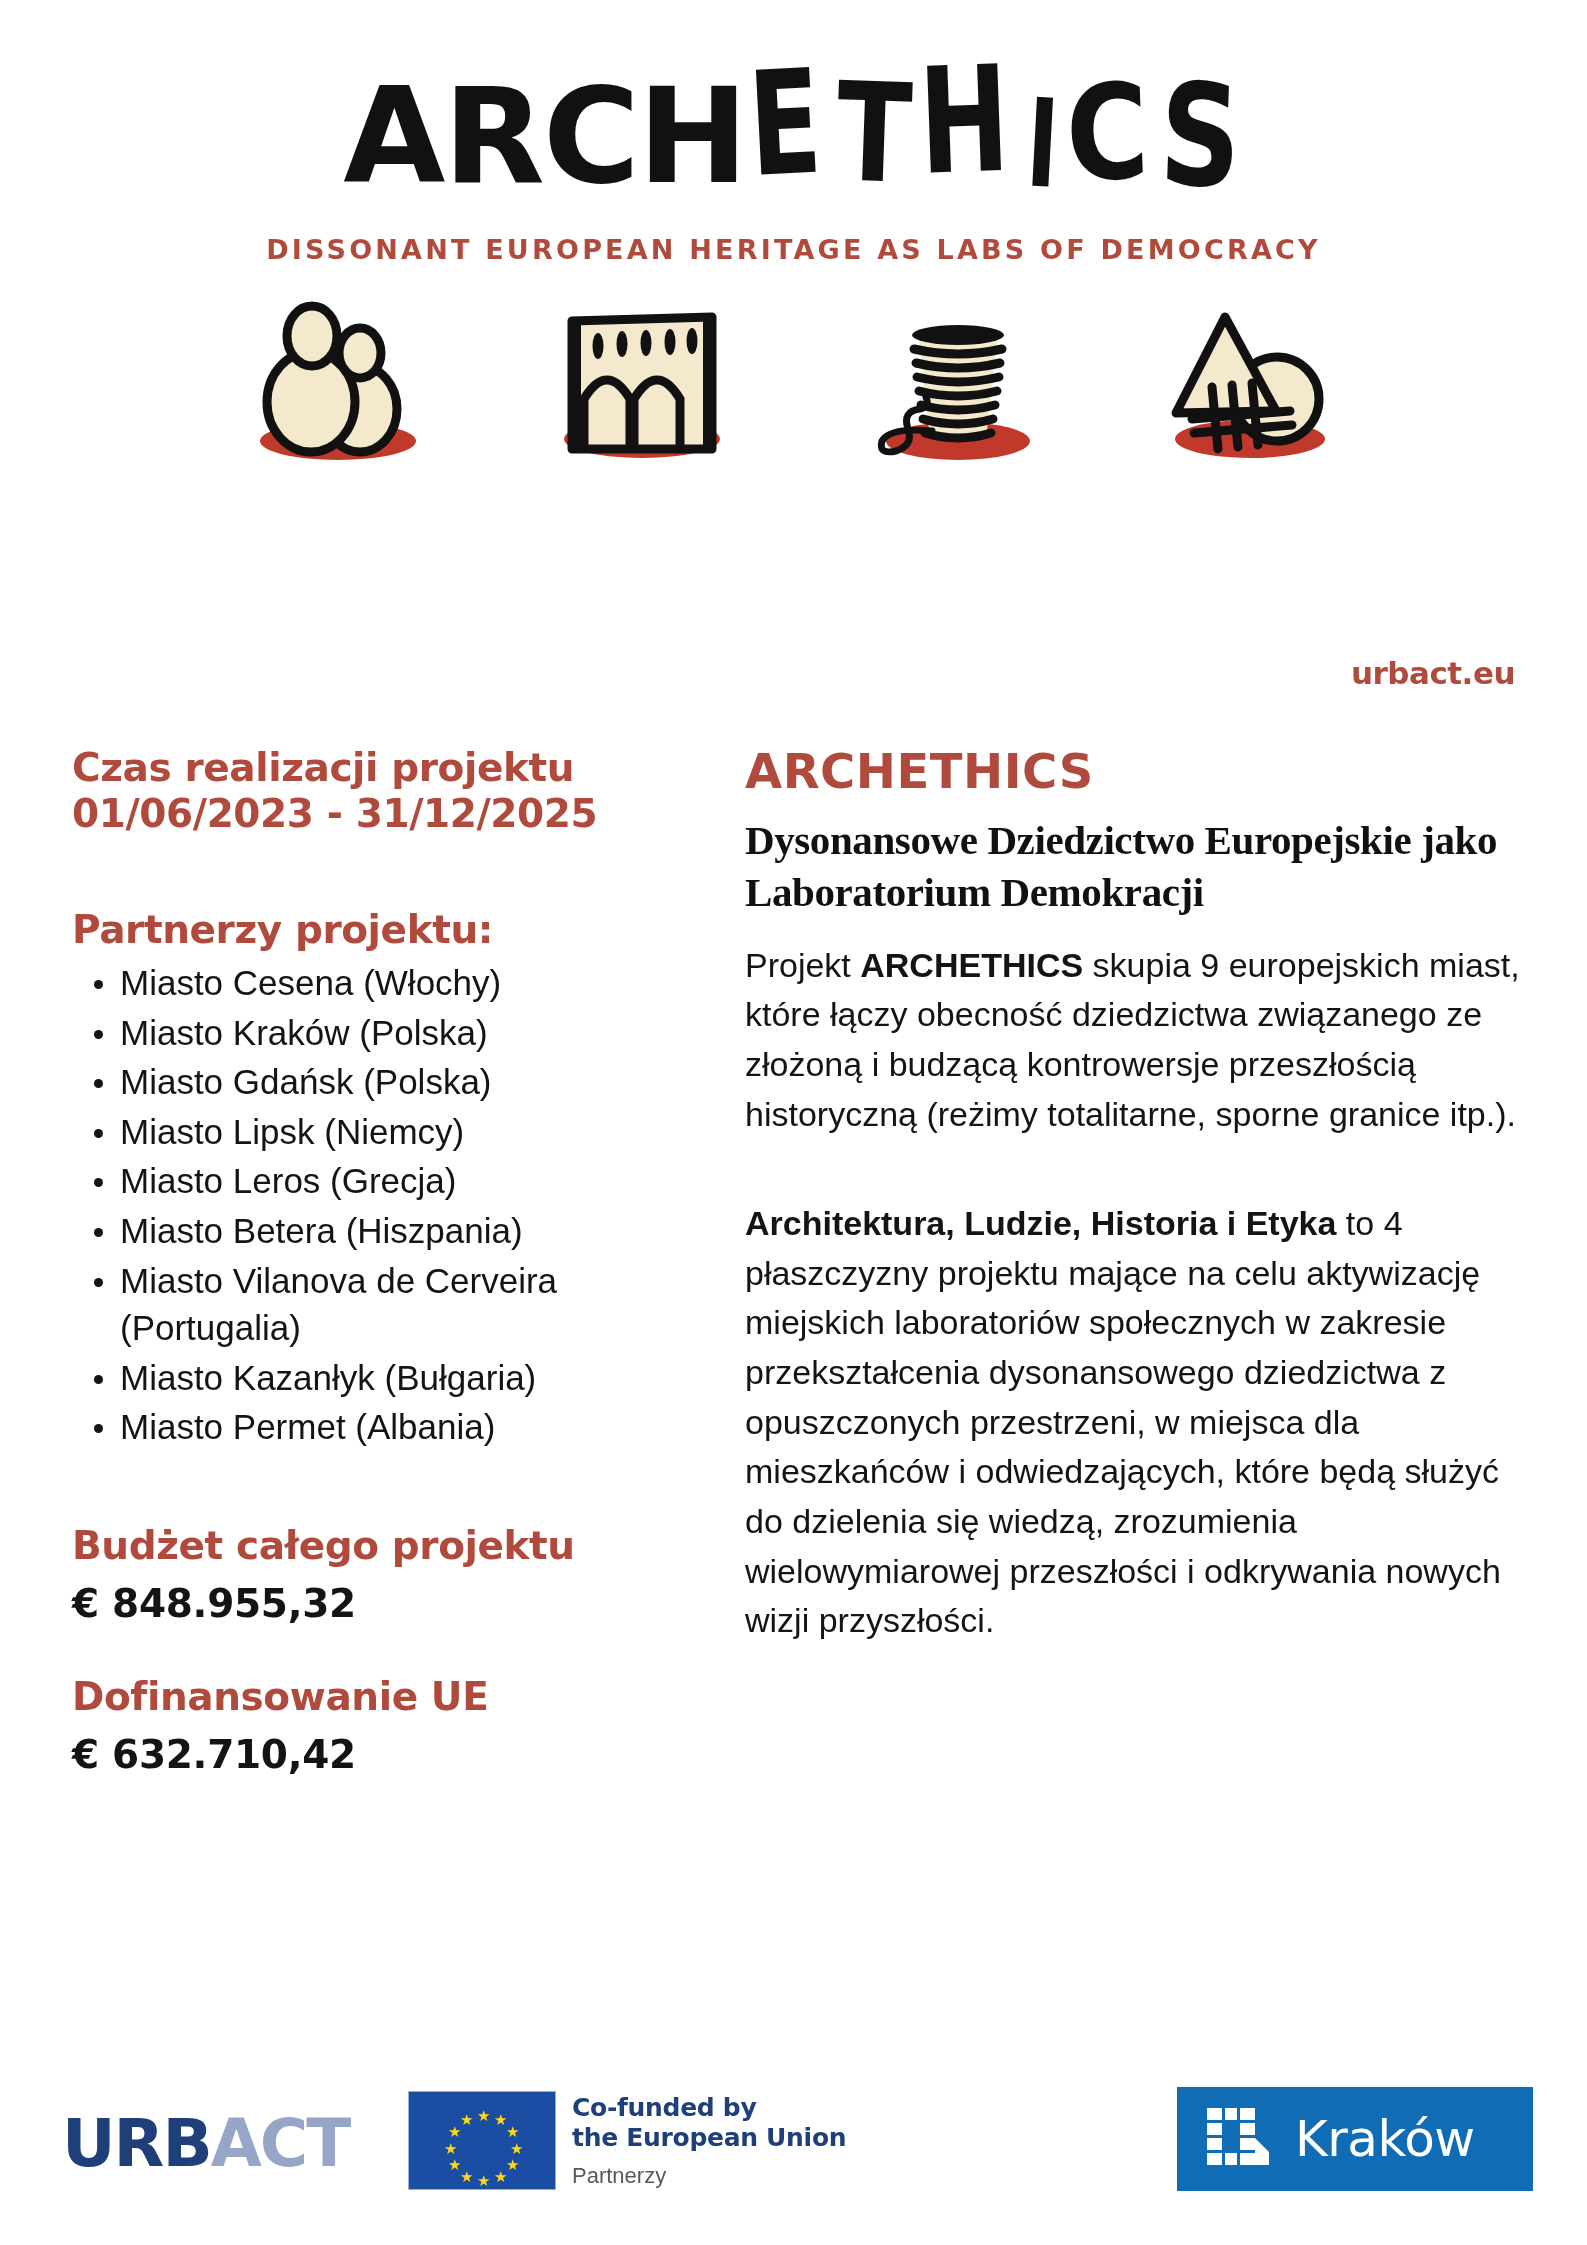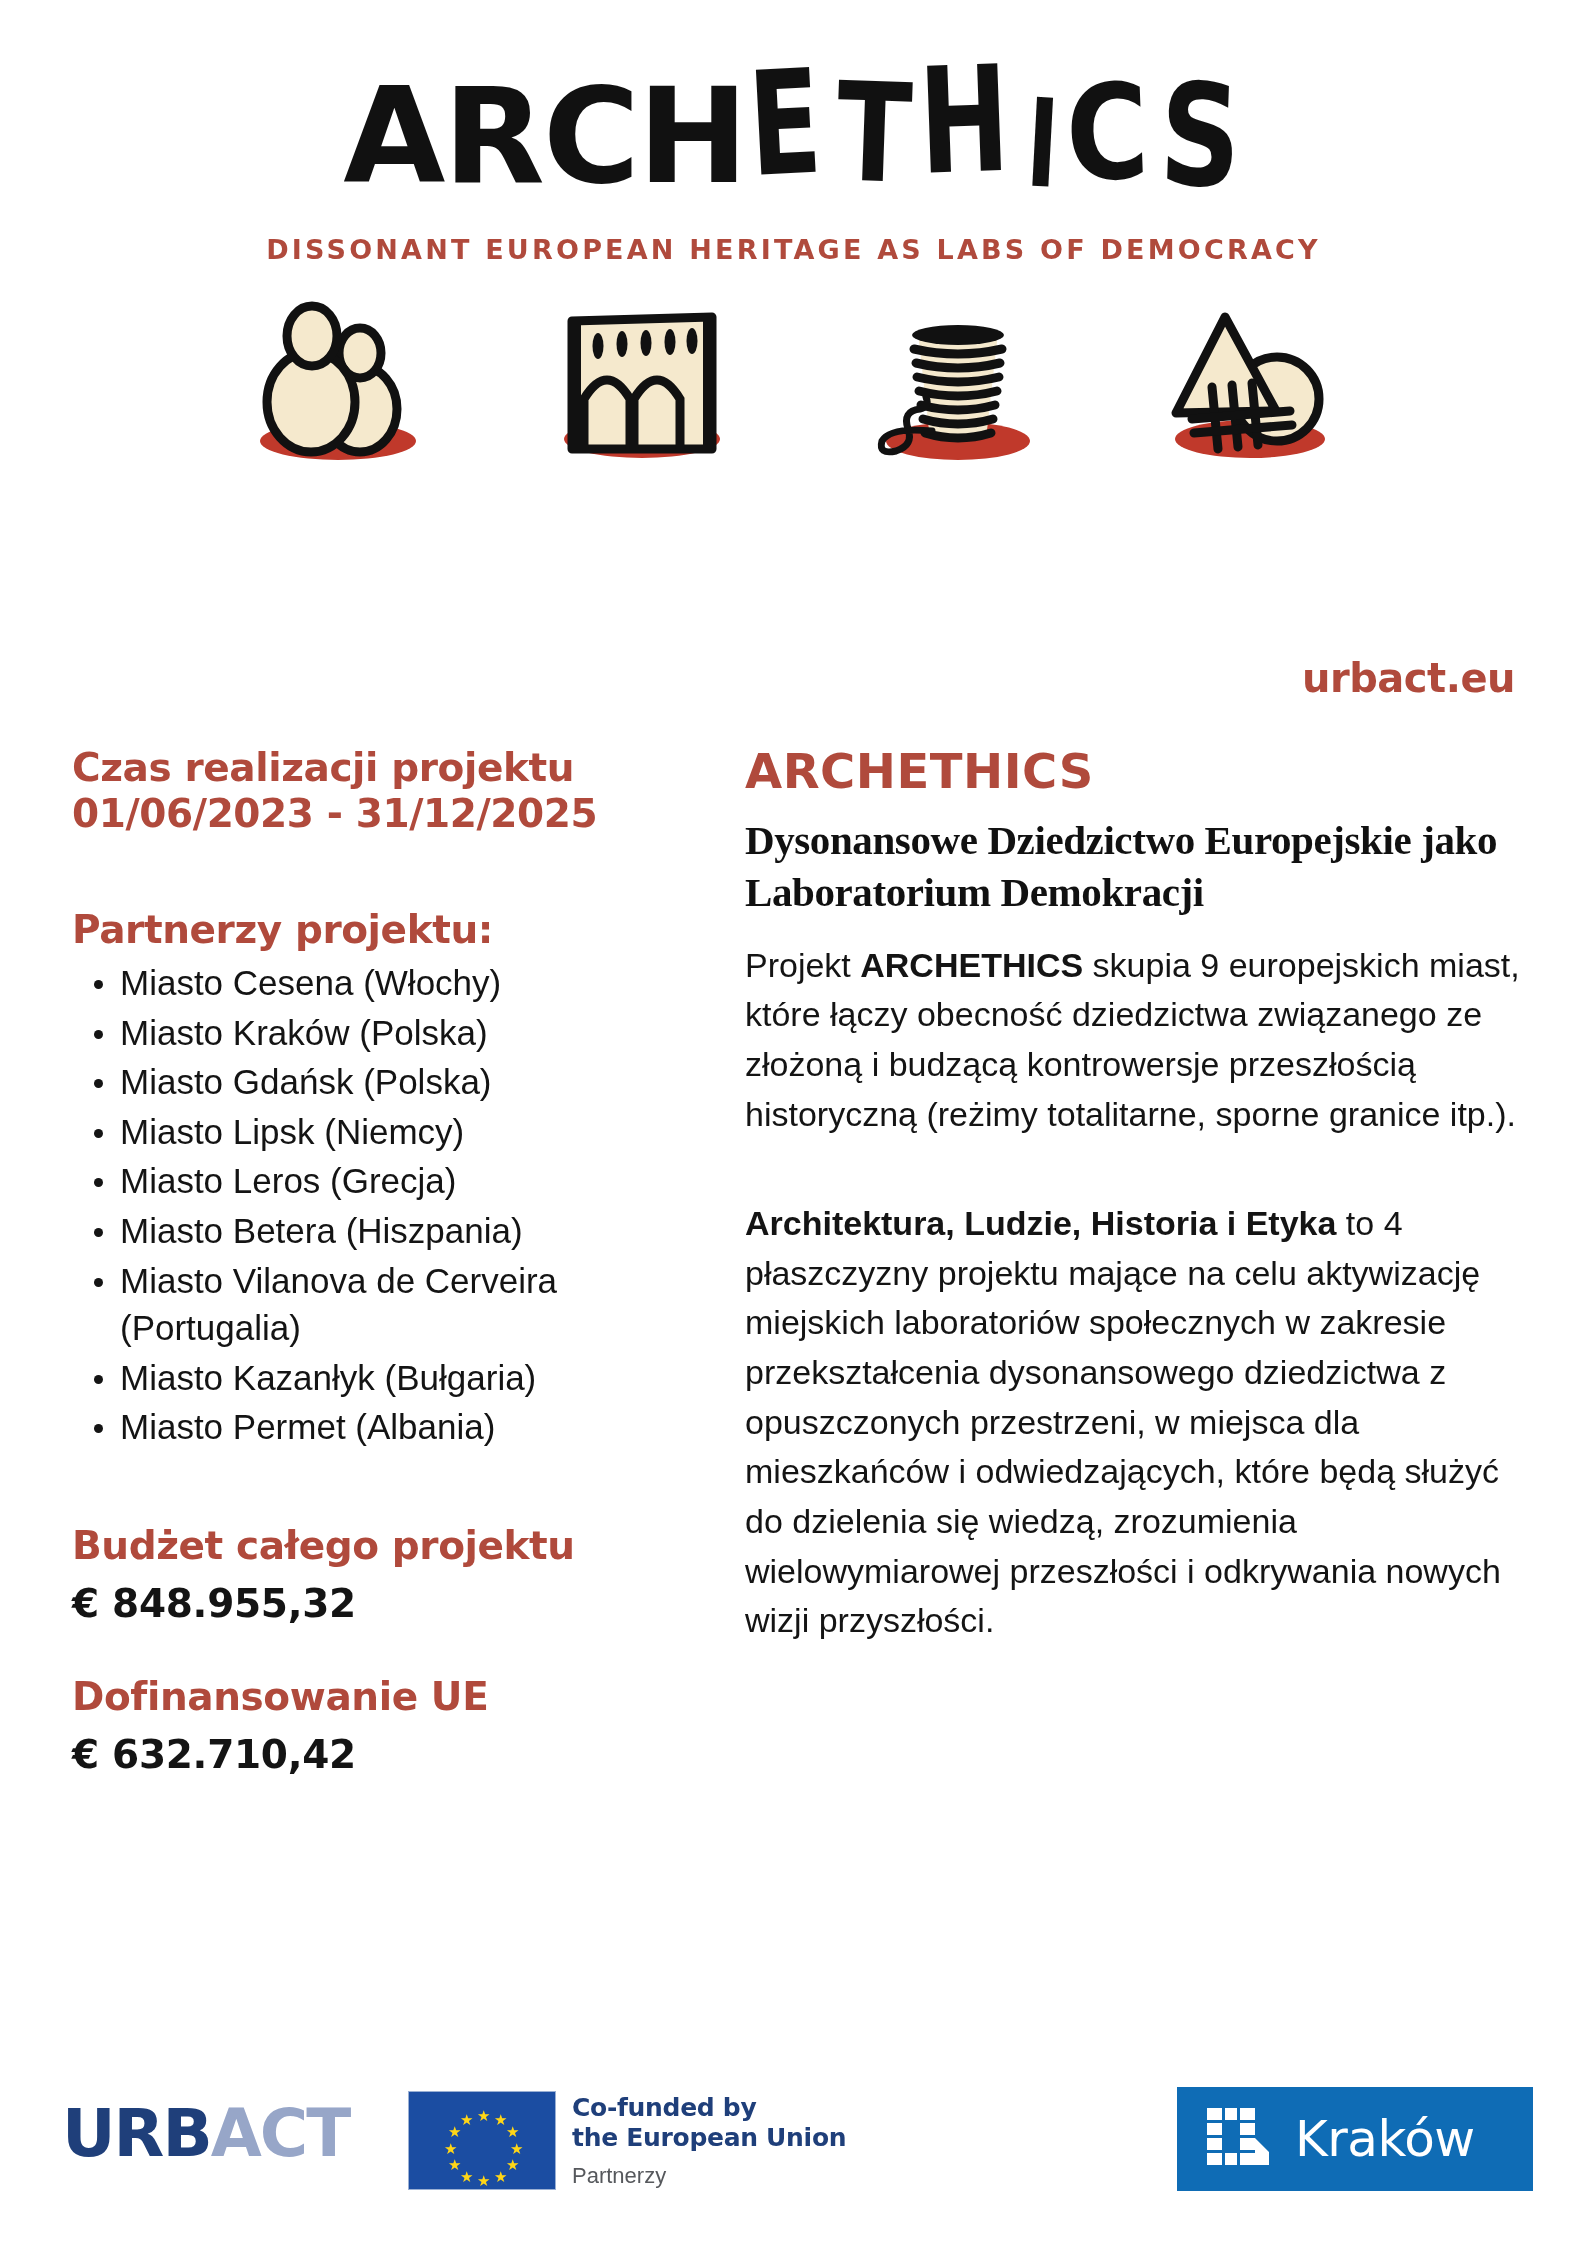--- a/index.html
+++ b/index.html
@@ -80,21 +80,21 @@
   }
 
   
   .urbact-url {
     position: absolute;
     top: 655px;
     right: 72px;
     color: #b04a3c;
     font-family: "DejaVu Sans", sans-serif;
     font-weight: 700;
-    font-size: 40px;
+    font-size: 31px;
     letter-spacing: -0.5px;
   }
 
   
   .columns {
     position: absolute;
     top: 745px;
     left: 0;
     width: 1587px;
     display: flex;
@@ -187,21 +187,21 @@
   .footer {
     position: absolute;
     left: 0;
     bottom: 36px;
     width: 1587px;
     height: 140px;
   }
   .urbact-logo {
     position: absolute;
     left: 62px;
-    top: 26px;
+    top: 36px;
     font-family: "DejaVu Sans", sans-serif;
     font-weight: 700;
     font-size: 66px;
     letter-spacing: -2px;
   }
   .urbact-logo .u1 { color: #1f3f7a; }
   .urbact-logo .u2 { color: #97a6c8; }
 
   .eu-logo {
     position: absolute;

